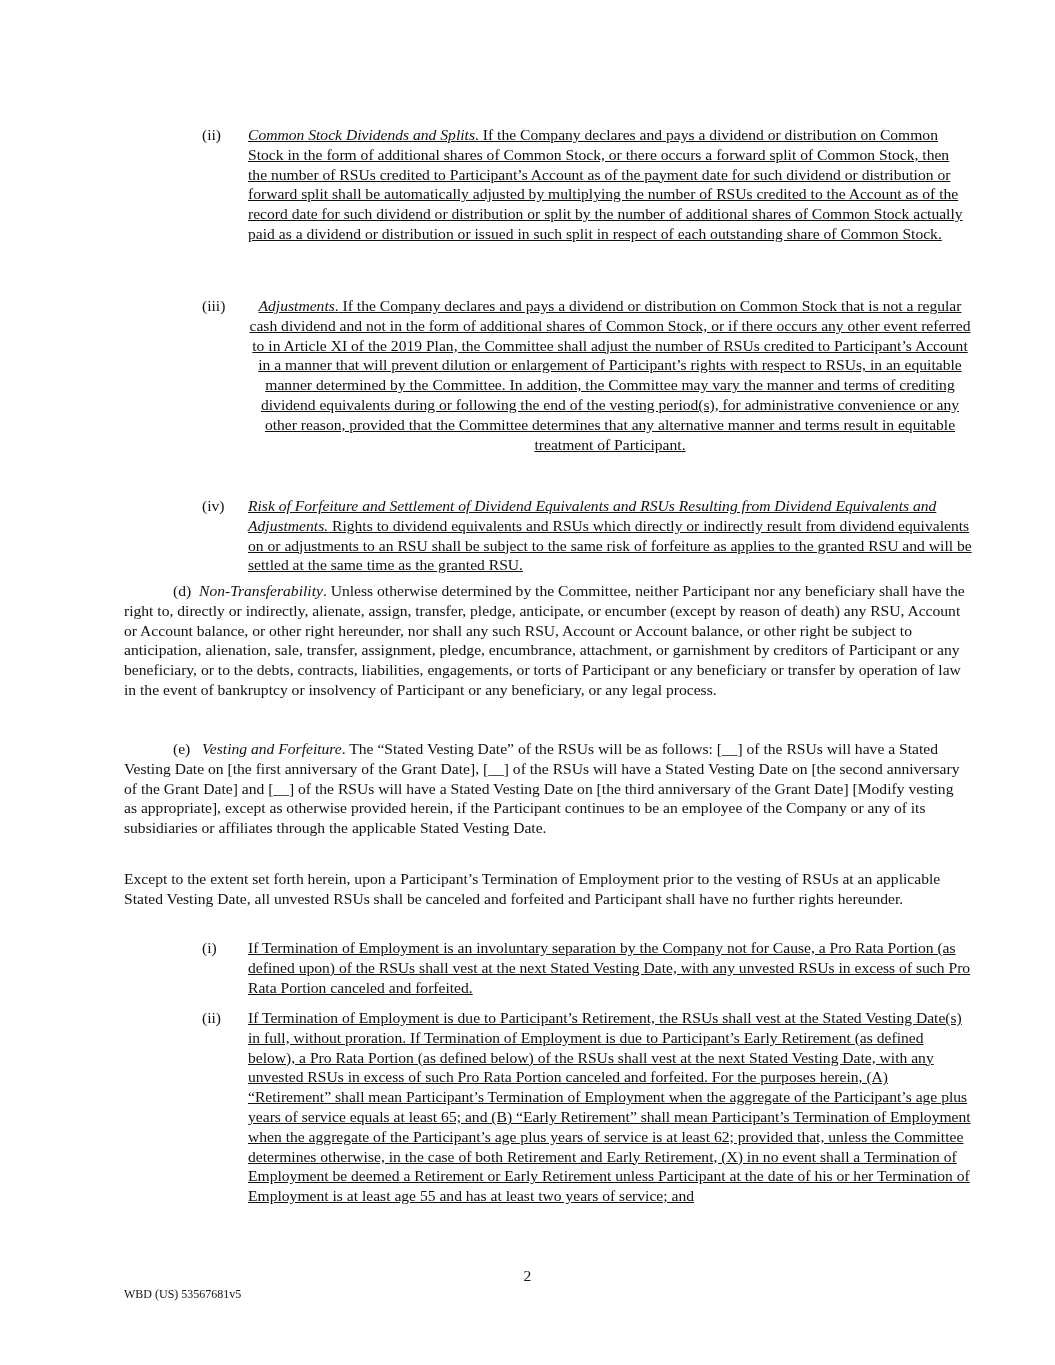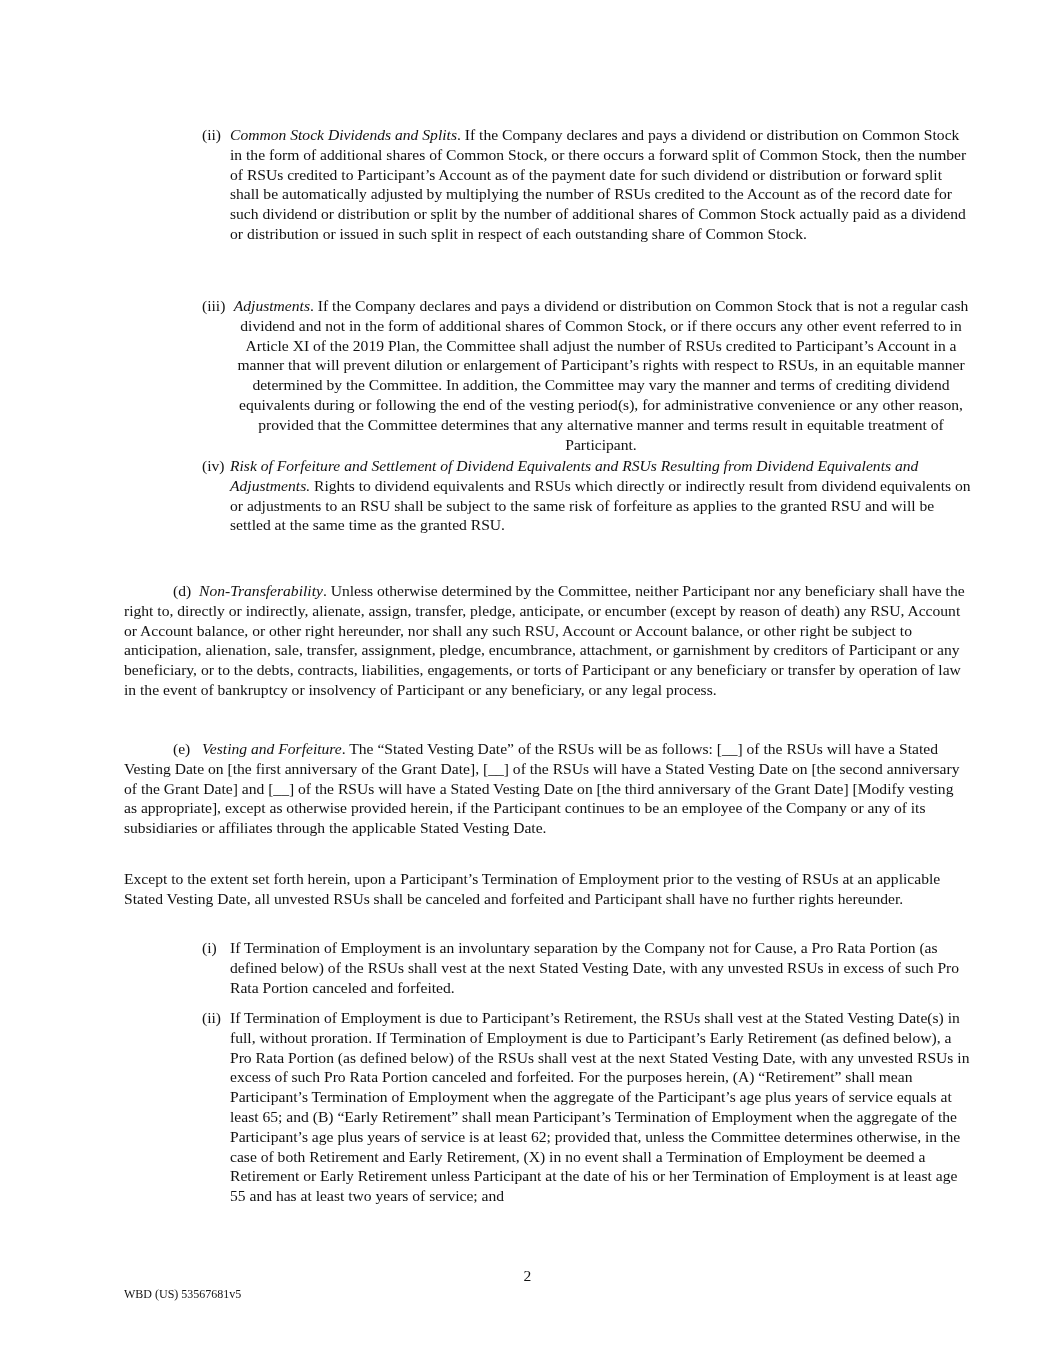--- a/index.html
+++ b/index.html
@@ -6,21 +6,21 @@
   body {
     width: 1055px; height: 1365px; position: relative; overflow: hidden;
     font-family: "Liberation Serif", serif; color: #111111;
     font-size: 15.6px; line-height: 19.8px;
   }
   .page { position: absolute; left: 0; top: 0; width: 858px; height: 1365px; }
   .item {
     position: absolute; left: 202px; width: 770px;
   }
   .item .num { position: absolute; left: 0; top: 0; }
-  .item .body { margin-left: 28px; }
+  .item .body { margin-left: 46px; text-decoration: underline; }
   .para { position: absolute; left: 124px; width: 842px; }
   .indent { display: inline-block; width: 49px; }
   i { font-style: italic; }
   b { font-weight: normal; margin-top: 37px; }
   .page-num { position: absolute; top: 1266px; left: 0; width: 1055px; text-align: center; }
   .footer-id { position: absolute; top: 1285px; left: 124px; font-size: 12px; }
 </style>
 </head>
 <body>
 
@@ -29,34 +29,34 @@
   <div class="item" style="top:125px;">
     <span class="num">(ii)</span>
     <div class="body"><i>Common Stock Dividends and Splits</i><span>.</span><span>  If the Company declares and pays a dividend or distribution on Common Stock in the form of additional shares of Common Stock, or there occurs a forward split of Common Stock, then the number of RSUs credited to Participant’s Account as of the payment date for such dividend or distribution or forward split shall be automatically adjusted by multiplying the number of RSUs credited to the Account as of the record date for such dividend or distribution or split by the number of additional shares of Common Stock actually paid as a dividend or distribution or issued in such split in respect of each outstanding share of Common Stock.</span></div>
   </div>
 
   <div class="item" style="top:296px;text-align:center;">
     <span class="num">(iii)</span>
     <div class="body"><i>Adjustments</i><span>.</span><span> If the Company declares and pays a dividend or distribution on Common Stock that is not a regular cash dividend and not in the form of additional shares of Common Stock, or if there occurs any other event referred to in Article XI of the 2019 Plan, the Committee shall adjust the number of RSUs credited to Participant’s Account in a manner that will prevent dilution or enlargement of Participant’s rights with respect to RSUs, in an equitable manner determined by the Committee.  In addition, the Committee may vary the manner and terms of crediting dividend equivalents during or following the end of the vesting period(s), for administrative convenience or any other reason, provided that the Committee determines that any alternative manner and terms result in equitable treatment of Participant.</span></div>
   </div>
 
-  <div class="item" style="top:456px;">
+  <div class="item" style="top:496px;">
     <span class="num">(iv)</span>
     <div class="body"><i>Risk of Forfeiture and Settlement of Dividend Equivalents and RSUs Resulting from Dividend Equivalents and Adjustments.</i><span></span><span>   Rights to dividend equivalents and RSUs which directly or indirectly result from dividend equivalents on or adjustments to an RSU shall be subject to the same risk of forfeiture as applies to the granted RSU and will be settled at the same time as the granted RSU.</span></div>
   </div>
 
   <div class="para" style="top:581px;"><span class="indent"></span><span>(d)</span>&nbsp;&nbsp;<b><i>Non-Transferability</i></b><span>.</span><span>  Unless otherwise determined by the Committee, neither Participant nor any beneficiary shall have the right to, directly or indirectly, alienate, assign, transfer, pledge, anticipate, or encumber (except by reason of death) any RSU, Account or Account balance, or other right hereunder, nor shall any such RSU, Account or Account balance, or other right be subject to anticipation, alienation, sale, transfer, assignment, pledge, encumbrance, attachment, or garnishment by creditors of Participant or any beneficiary, or to the debts, contracts, liabilities, engagements, or torts of Participant or any beneficiary or transfer by operation of law in the event of bankruptcy or insolvency of Participant or any beneficiary, or any legal process.</span></div>
 
   <div class="para" style="top:739px;"><span class="indent"></span><span>(e)</span>&nbsp;&nbsp;&nbsp;<b><i>Vesting and Forfeiture</i></b><span>.</span><span>  The “Stated Vesting Date” of the RSUs will be as follows: [__] of the RSUs will have a Stated Vesting Date on [the first anniversary of the Grant Date], [__] of the RSUs will have a Stated Vesting Date on [the second anniversary of the Grant Date] and [__] of the RSUs will have a Stated Vesting Date on [the third anniversary of the Grant Date] [Modify vesting as appropriate], except as otherwise provided herein, if the Participant continues to be an employee of the Company or any of its subsidiaries or affiliates through the applicable Stated Vesting Date.</span></div>
 
   <div class="para" style="top:869px;">Except to the extent set forth herein, upon a Participant’s Termination of Employment prior to the vesting of RSUs at an applicable Stated Vesting Date, all unvested RSUs shall be canceled and forfeited and Participant shall have no further rights hereunder.</div>
 
   <div class="item" style="top:938px;">
     <span class="num">(i)</span>
-    <div class="body">If Termination of Employment is an involuntary separation by the Company not for Cause, a Pro Rata Portion (as defined below) of the RSUs shall vest at the next Stated Vesting Date, with any unvested RSUs in excess of such Pro Rata Portion canceled and forfeited.</div>
+    <div class="body">If Termination of Employment is an involuntary separation by the Company not for Cause, a Pro Rata Portion (as defined upon) of the RSUs shall vest at the next Stated Vesting Date, with any unvested RSUs in excess of such Pro Rata Portion canceled and forfeited.</div>
   </div>
 
   <div class="item" style="top:1008px;">
     <span class="num">(ii)</span>
     <div class="body">If Termination of Employment is due to Participant’s Retirement, the RSUs shall vest at the Stated Vesting Date(s) in full, without proration. If Termination of Employment is due to Participant’s Early Retirement (as defined below), a Pro Rata Portion (as defined below) of the RSUs shall vest at the next Stated Vesting Date, with any unvested RSUs in excess of such Pro Rata Portion canceled and forfeited.  For the purposes herein, (A) “Retirement” shall mean Participant’s Termination of Employment when the aggregate of the Participant’s age plus years of service equals at least 65; and (B) “Early Retirement” shall mean Participant’s Termination of Employment when the aggregate of the Participant’s age plus years of service is at least 62; provided that, unless the Committee determines otherwise, in the case of both Retirement and Early Retirement, (X) in no event shall a Termination of Employment be deemed a Retirement or Early Retirement unless Participant at the date of his or her Termination of Employment is at least age 55 and has at least two years of service; and</div>
   </div>
 
   <div class="page-num">2</div>
   <div class="footer-id">WBD (US) 53567681v5</div>
 </div>

